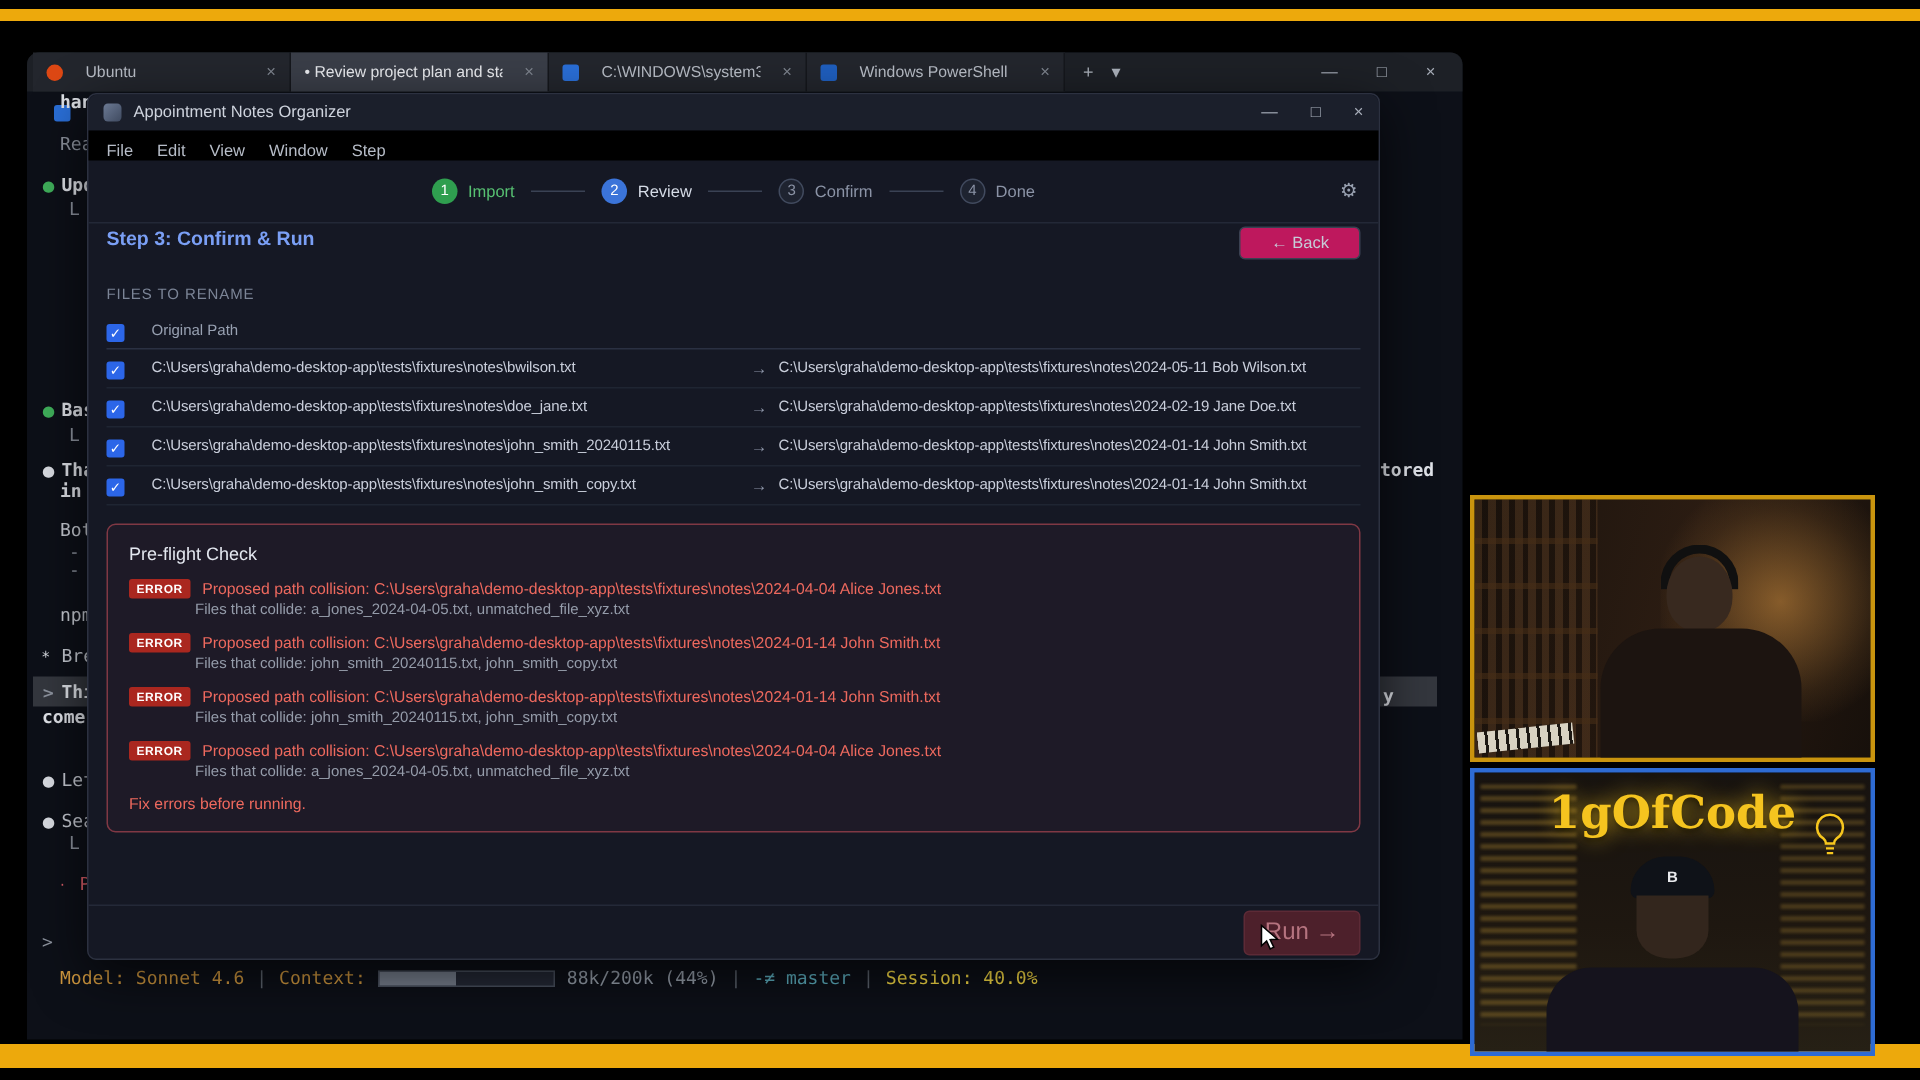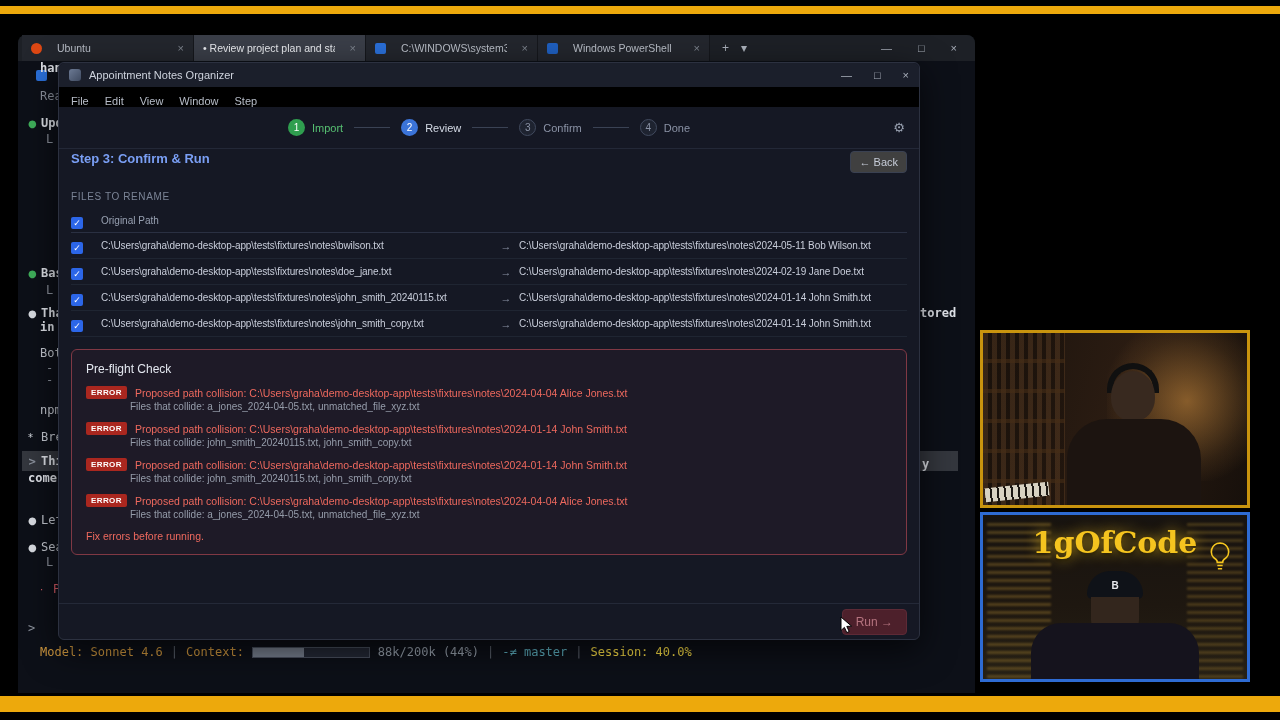--- a/index.html
+++ b/index.html
@@ -69,22 +69,22 @@
   .s-label{font-size:11px}
   .s-label.done{color:#57c072}
   .s-label.active{color:#d5dbe6}
   .s-label.todo{color:#8b93a6}
   .s-line{width:36px;height:1px;background:#3a4254;margin:0 11px}
   .o-gear{position:absolute;right:14px;font-family:"DejaVu Sans",sans-serif;font-size:13px;color:#98a0b0}
 
   .o-headrow{position:absolute;left:12px;right:12px;top:88px;height:28px;display:flex;
     align-items:flex-start;justify-content:space-between}
   .o-heading{font-size:13px;font-weight:bold;color:#7a9ff5}
-  .o-back{background:#404040;border:1px solid #3a4152;border-radius:4px;color:#c6ccd8;
-    font-size:11px;padding:4px 8px;font-family:inherit}
+  .o-back{background:#be185d;border:1px solid #3a4152;border-radius:4px;color:#c6ccd8;
+    font-size:11px;padding:4px 20px;font-family:inherit}
   .o-sectitle{position:absolute;left:12px;top:128px;font-size:10px;color:#7b8496;letter-spacing:.6px}
 
   .o-table{position:absolute;left:12px;right:12px;top:146px}
   .t-row{display:grid;grid-template-columns:30px 392px 26px 1fr;align-items:center;height:26px;
     border-bottom:1px solid #1f2532}
   .t-row.t-head{height:24px;border-bottom:1px solid #2a3042}
   .t-h{font-size:10px;color:#98a1b2}
   .t-orig,.t-prop{font-size:10px;letter-spacing:-.1px;color:#c9cedb;white-space:nowrap;overflow:hidden}
   .t-arrow{color:#8b93a6;font-size:11px;text-align:center}
   .cb{display:inline-block;width:12px;height:12px;background:#2c66e8;border-radius:2px}
@@ -95,41 +95,41 @@
   .p-title{font-size:12px;color:#e3e7ef;margin-bottom:10px}
   .p-line{display:flex;align-items:center;gap:8px}
   .p-badge{background:#aa271f;color:#fff;font-size:8px;font-weight:bold;padding:2px 5px;
     border-radius:2px;letter-spacing:.4px;flex:0 0 auto}
   .p-msg{color:#ee695e;font-size:10.5px;white-space:nowrap;overflow:hidden}
   .p-detail{color:#959caa;font-size:10px;margin:2px 0 10px 44px}
   .p-note{color:#ee695e;font-size:10.5px;margin-top:6px}
 
   .o-footer{position:absolute;left:0;right:0;bottom:0;height:36px;border-top:1px solid #242938;
     display:flex;align-items:center;justify-content:flex-end;padding-right:12px}
-  .o-run{background:#4d202b;border:1px solid #5d2a36;color:#b5737f;font-size:12px;
+  .o-run{background:#4d202b;border:1px solid #5d2a36;color:#b5737f;font-size:16px;
     padding:5px 13px;border-radius:4px;font-family:inherit}
 
   
   .cam1{position:absolute;left:980px;top:330px;width:270px;height:178px;border:3px solid #c9940e;
     background:linear-gradient(105deg,#1b130d 0%,#2b1c12 50%,#17100b 100%);overflow:hidden}
   .cam1 .glow{position:absolute;right:-20px;top:-12px;width:160px;height:160px;
     background:radial-gradient(circle,rgba(233,160,70,.5),rgba(233,160,70,.1) 55%,transparent 75%)}
   .cam1 .shelf{position:absolute;left:0;top:0;width:82px;height:100%;
     background:repeating-linear-gradient(180deg,rgba(0,0,0,0) 0 26px,rgba(70,45,22,.6) 26px 30px),
       repeating-linear-gradient(90deg,rgba(150,100,55,.22) 0 5px,rgba(20,12,6,.3) 5px 9px)}
   .cam1 .phones{position:absolute;left:124px;top:30px;width:52px;height:30px;border:6px solid #101010;
     border-bottom:none;border-radius:26px 26px 0 0}
   .cam1 .head{position:absolute;left:128px;top:38px;width:44px;height:50px;
     border-radius:50% 50% 45% 45%;background:#38291f}
   .cam1 .body{position:absolute;left:84px;top:86px;width:134px;height:92px;
     border-radius:40px 40px 0 0;background:#1c1410}
   .cam1 .keys{position:absolute;left:2px;bottom:6px;width:64px;height:14px;
     background:repeating-linear-gradient(90deg,#d8d2c2 0 5px,#1c1813 5px 7px);transform:rotate(-6deg)}
 
-  .cam2{position:absolute;left:980px;top:512px;width:270px;height:170px;border:3px solid #2e6bd3;
+  .cam2{position:absolute;left:980px;top:512px;width:270px;height:192px;border:3px solid #2e6bd3;
     background:linear-gradient(180deg,#171310 0%,#1e1710 55%,#262015 100%);overflow:hidden}
   .cam2 .panelL{position:absolute;left:4px;top:8px;width:64px;height:160px;
     background:repeating-linear-gradient(180deg,rgba(244,190,66,.38) 0 3px,transparent 3px 8px);
     filter:blur(1px);opacity:.65}
   .cam2 .panelR{position:absolute;right:4px;top:8px;width:56px;height:160px;
     background:repeating-linear-gradient(180deg,rgba(244,190,66,.34) 0 3px,transparent 3px 8px);
     filter:blur(1px);opacity:.6}
   .cam2 .name{position:absolute;left:0;right:0;top:10px;text-align:center;
     font-family:"DejaVu Serif",serif;font-weight:bold;font-size:30px;color:#f5c41f;
     text-shadow:0 0 14px rgba(245,196,31,.75),0 2px 3px rgba(0,0,0,.8)}

